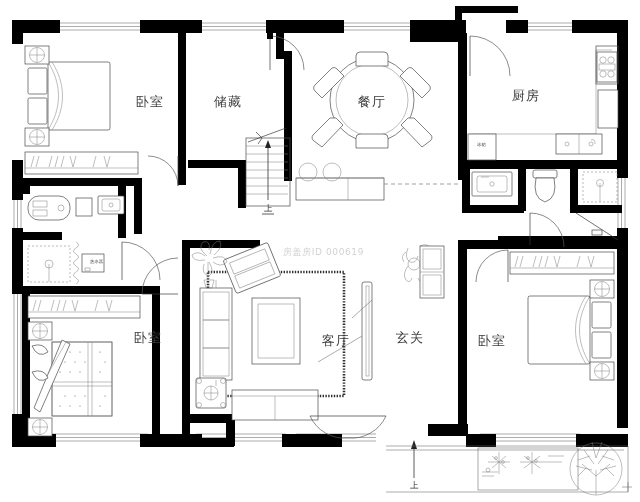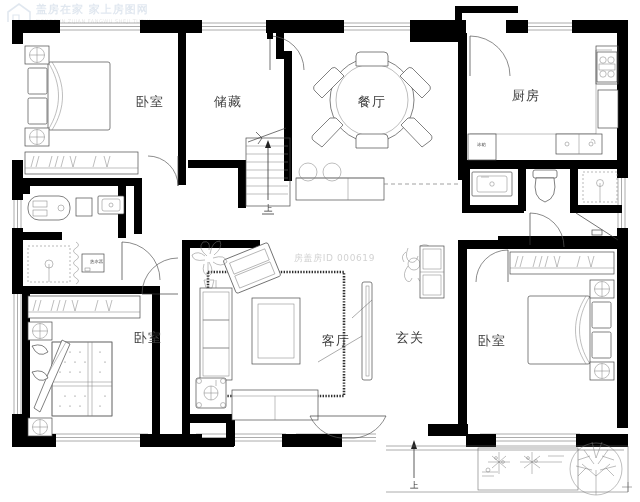--- a/index.html
+++ b/index.html
@@ -72,47 +72,36 @@
   }
   .wm-top .wm-sub {
     font-family: "DejaVu Sans", sans-serif;
     font-size: 5px;
     color: #2a2a2a;
     letter-spacing: 0.5px;
   }
   .wm-stack { display: flex; flex-direction: column; gap: 1px; }
   .wm-mid {
     position: absolute;
-    left: 294px;
+    left: 283px;
     top: 246px;
     font-family: "DejaVu Sans", sans-serif;
     font-size: 9px;
     color: #9a9a9a;
     opacity: 0.45;
     letter-spacing: 0.6px;
     pointer-events: none;
     white-space: nowrap;
-    margin-top: 6px;
   }
 </style>
 </head>
 <body>
 
 <div id="plan-root">
 
-  <div class="wm-top">
-    <svg width="26" height="20" viewBox="0 0 26 20">
-      <path d="M2 19 L2 9 L13 1 L24 9 L24 19" fill="none" stroke="#1c4f8c" stroke-width="1.6"></path>
-      <path d="M7 19 L7 12 L13 12 L13 19" fill="none" stroke="#1c4f8c" stroke-width="1.2"></path>
-    </svg>
-    <div class="wm-stack">
-      <span class="wm-title">盖房在家 家上房图网</span>
-      <span class="wm-sub">NONGCUN ZIJIAN FANGWU SHEJI TUZHI</span>
-    </div>
-  </div>
 
   <div class="wm-mid">房盖房ID 000619</div>
 
   <svg id="plan-svg" viewBox="0 0 640 502">
 
     <g>
 
       <g class="hairline">
         <path d="M58 23 H152 M58 26.5 H152 M58 30 H152"></path>
         <path d="M196 23 H268 M196 26.5 H268 M196 30 H268"></path>

